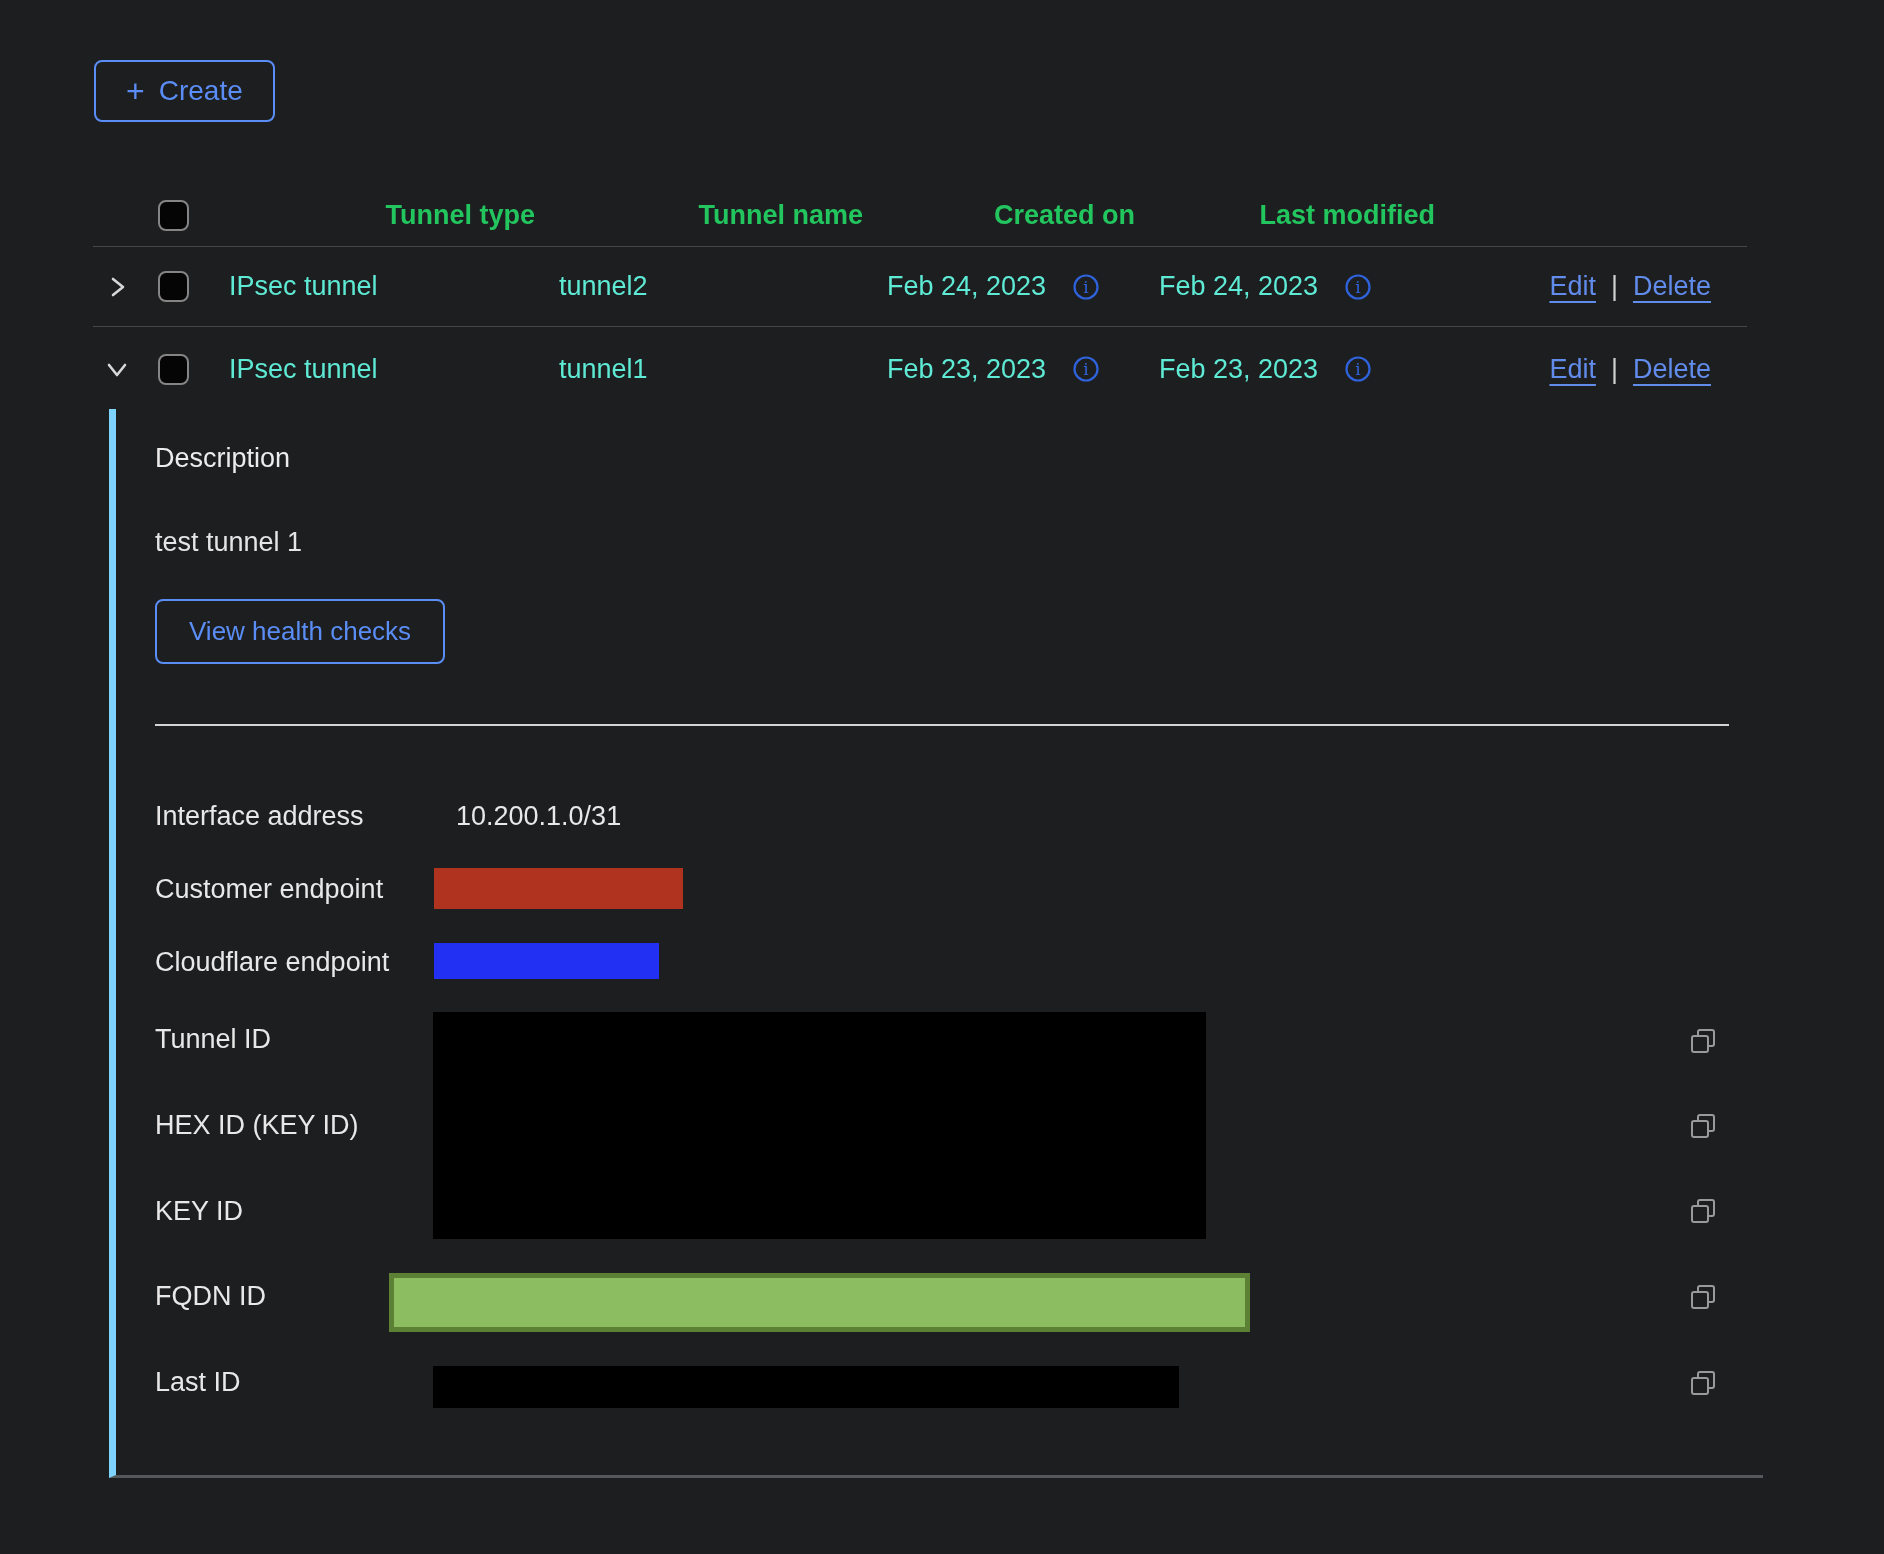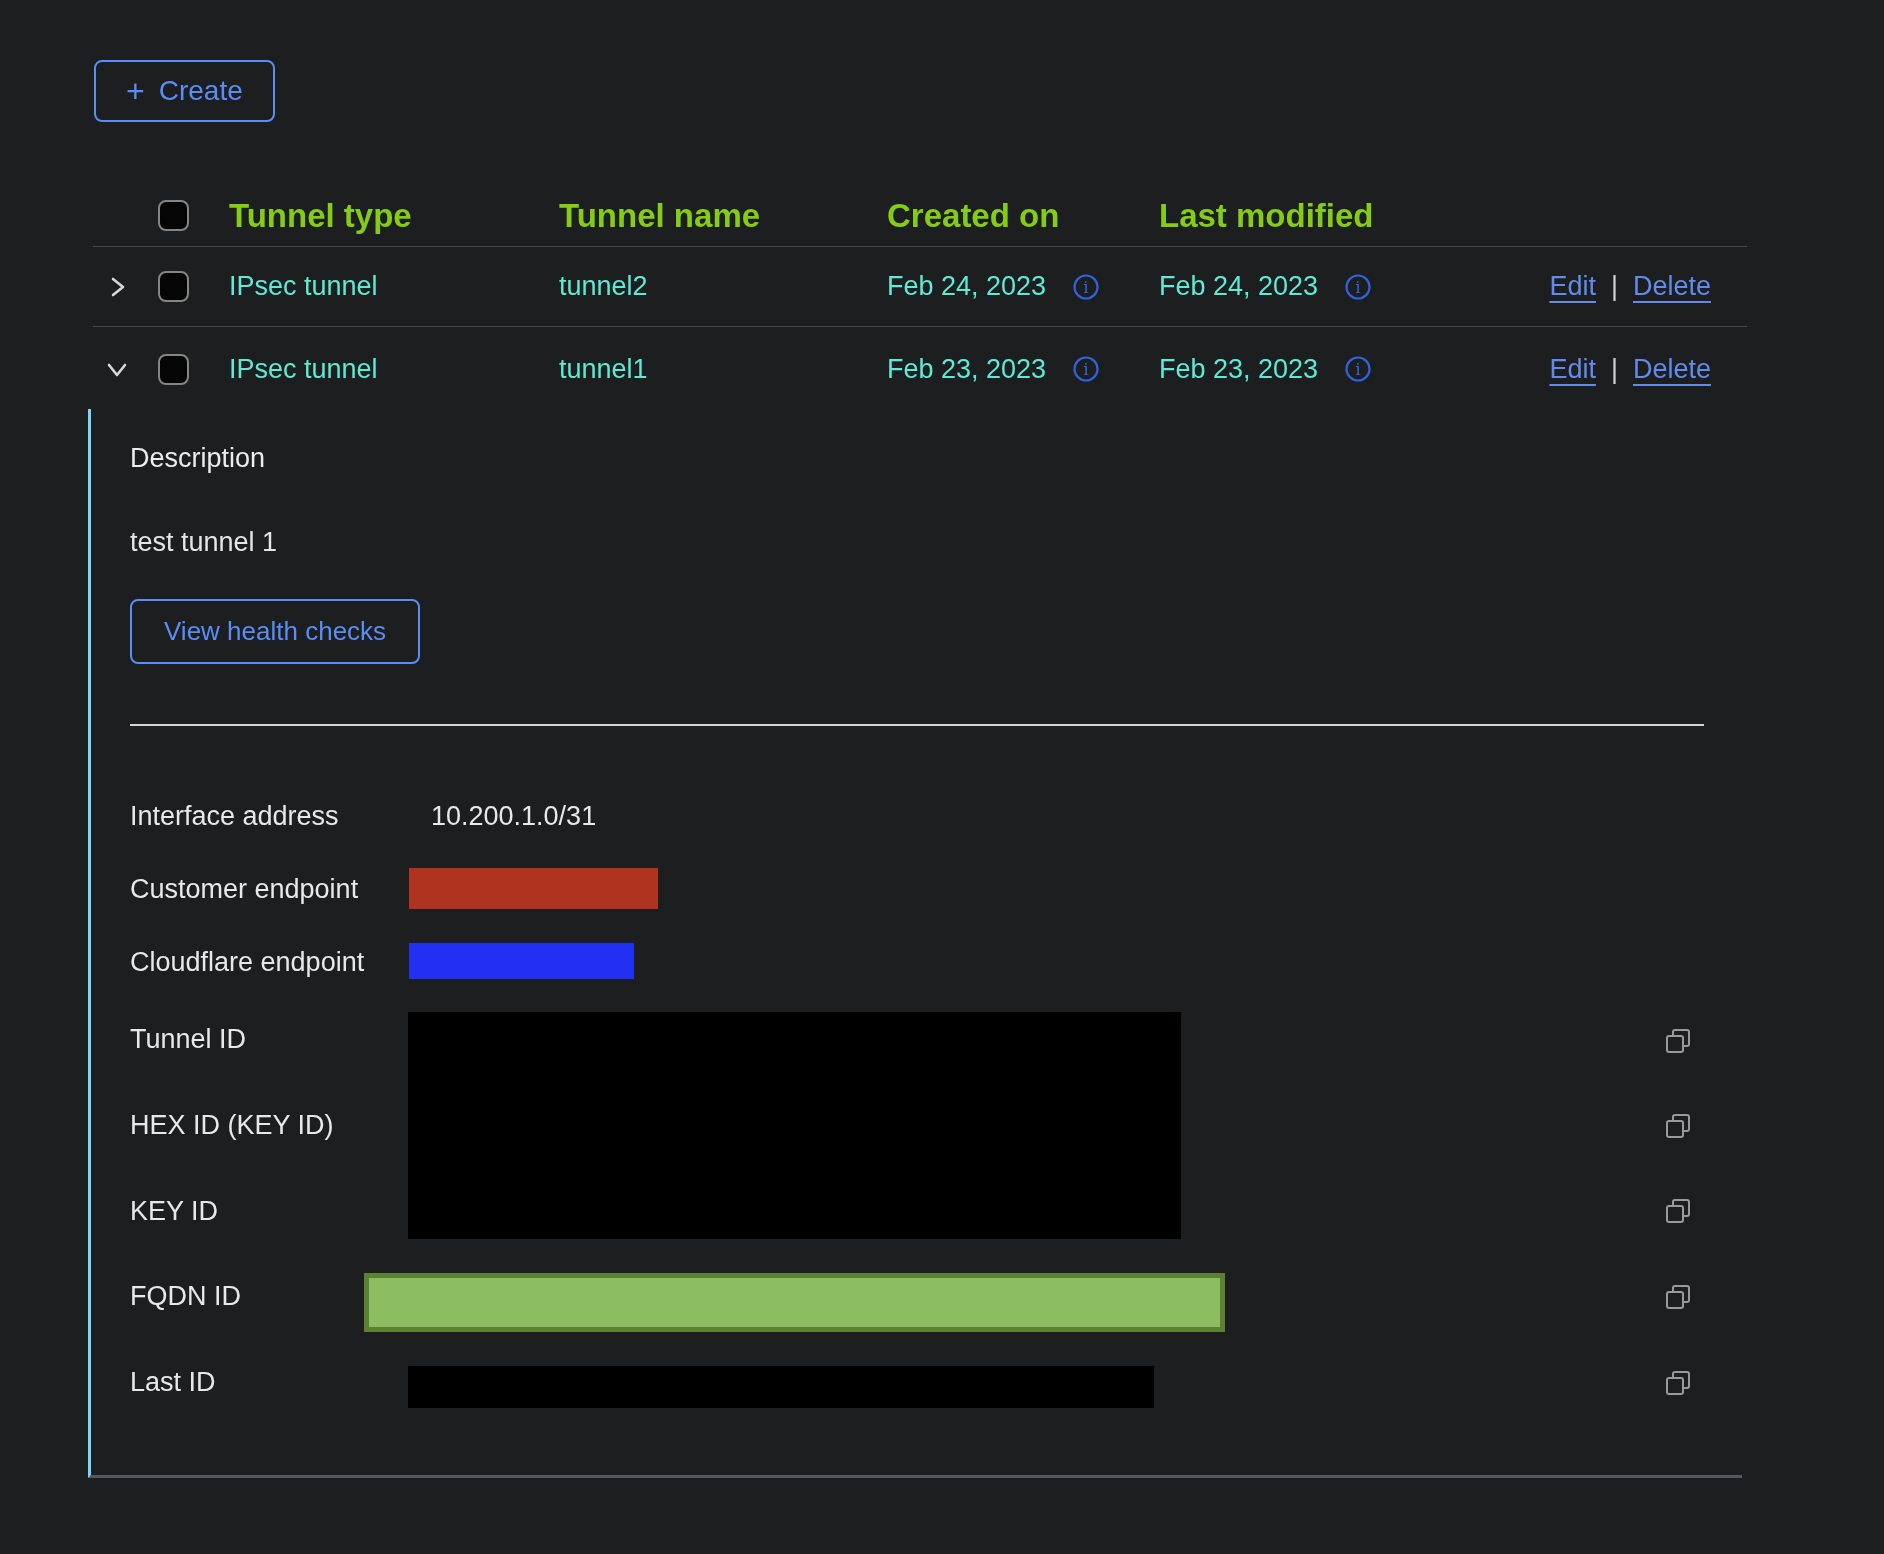--- a/index.html
+++ b/index.html
@@ -19,36 +19,36 @@
   
   .table{position:absolute;left:93px;top:185px;width:1654px;}
   .trow{
     display:grid;
     grid-template-columns:48px 64px 330px 328px 272px 300px 1fr;
     align-items:center;
   }
   .thead{height:61px;border-bottom:1px solid #474747;}
   .trow.r1{height:79px;border-bottom:1px solid #474747;}
   .trow.r2{height:84px;}
-  .th{font-size:33px;font-weight:700;color:#84cc16;padding-left:24px;}
+  .th{font-size:27px;font-weight:700;color:#22c55e;padding-left:24px;text-align:right;}
   .td{font-size:27px;color:#5eead4;padding-left:24px;}
   .cell-center{display:flex;justify-content:center;align-items:center;padding-left:0;}
   .checkbox{
     width:27px;height:27px;border:2px solid #858585;border-radius:8px;
     background:#050505;display:inline-block;cursor:pointer;
   }
   .datecell{display:flex;align-items:center;gap:26px;}
   .actions{display:flex;justify-content:flex-end;align-items:center;gap:15px;padding-right:36px;font-size:27px;}
   .lnk{color:#628ceb;text-decoration:underline;text-underline-offset:6px;cursor:pointer;}
   .pipe{color:#cfcfcf;}
   .icon-btn{display:inline-flex;align-items:center;justify-content:center;cursor:pointer;background:none;border:none;padding:0;}
   
   .panel{
-    position:absolute;left:88px;top:409px;width:1654px;height:1069px;
-    border-left:3px solid #7dd3fc;border-bottom:3px solid #54585a;
+    position:absolute;left:109px;top:409px;width:1654px;height:1069px;
+    border-left:7px solid #7dd3fc;border-bottom:3px solid #54585a;
     box-sizing:border-box;
   }
   .panel .abs{position:absolute;}
   .desc-label{left:39px;top:34px;font-size:27px;color:#ececec;}
   .desc-value{left:39px;top:118px;font-size:27px;color:#e5e5e5;}
   .health-btn{
     left:39px;top:190px;height:65px;display:flex;align-items:center;
     padding:0 32px;background:transparent;border:2px solid #5a8df5;border-radius:8px;
     color:#5a8df5;font-family:inherit;font-size:26px;cursor:pointer;
   }

